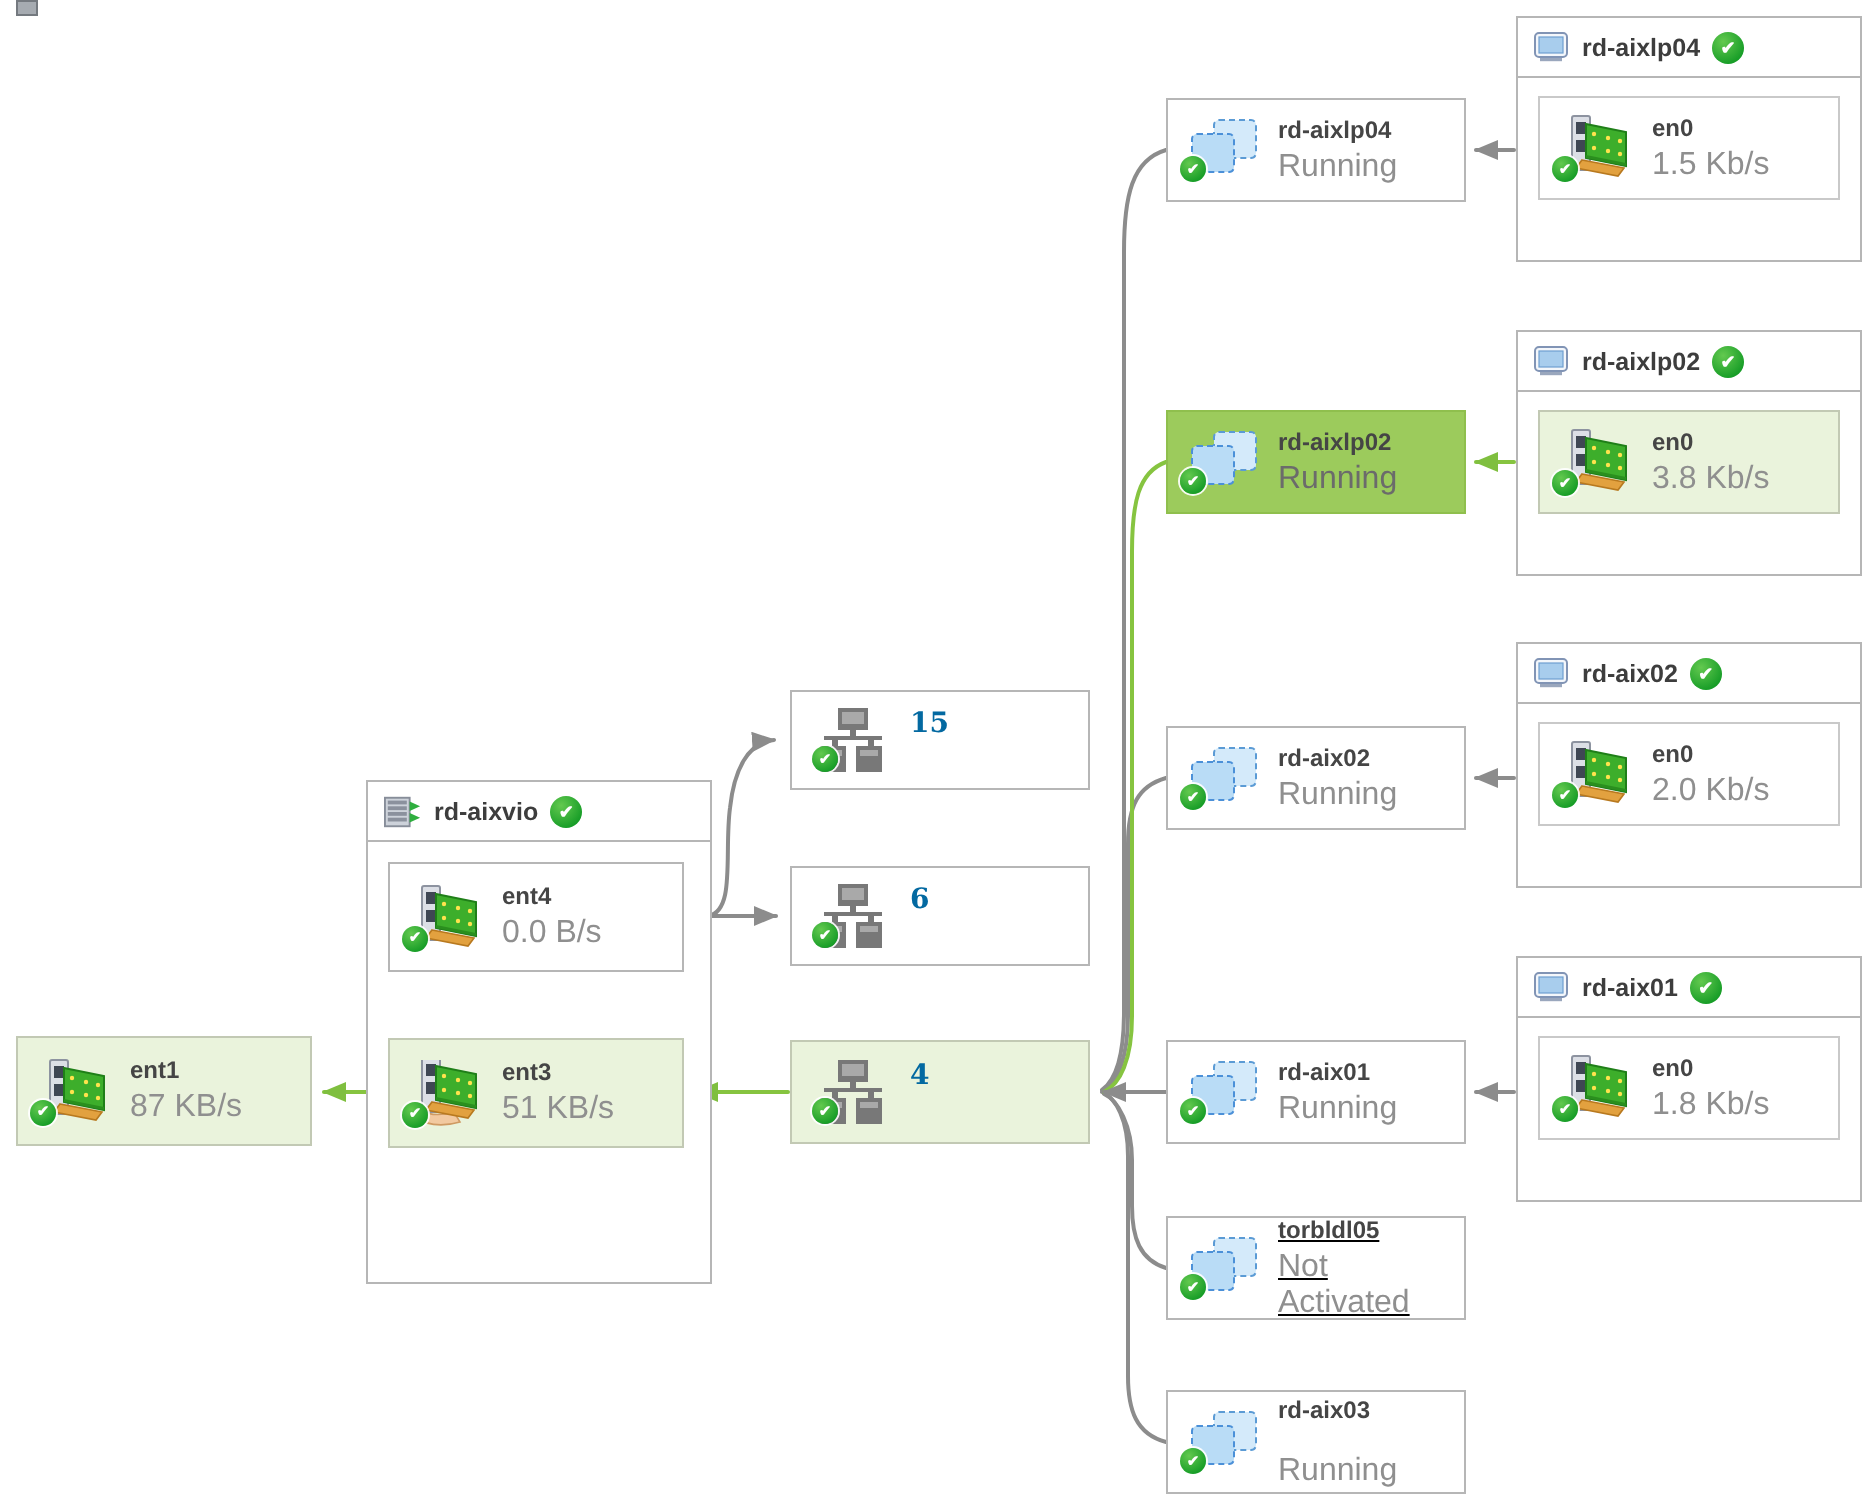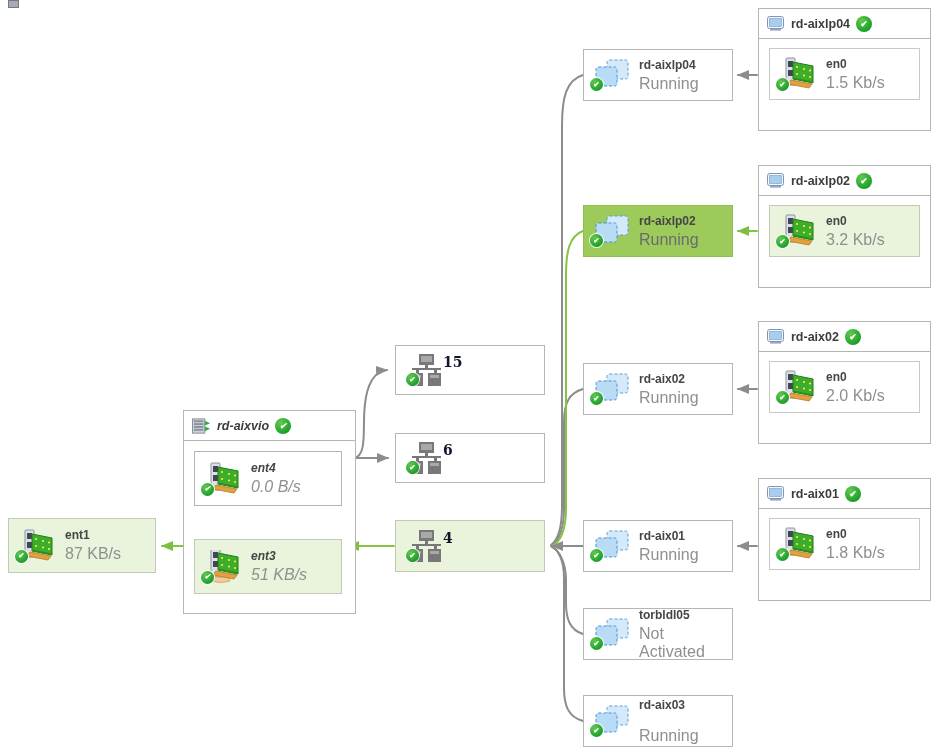--- a/index.html
+++ b/index.html
@@ -20,22 +20,22 @@
   .txt{display:flex;flex-direction:column;margin-left:11px;gap:3px;}
   .label{font-size:12px;font-weight:bold;color:#454545;}
   .rate,.status{font-size:16px;color:#8f8f8f;}
   .hl-bright .status{color:#6b6b6b;}
   .badge{display:inline-flex;align-items:center;justify-content:center;border-radius:50%;
          color:#fff;font-weight:bold;flex:0 0 auto;
          background:radial-gradient(circle at 35% 30%,#63c94f,#179d27 75%);}
   .badge.lg{width:16px;height:16px;font-size:9px;}
   .badge.sm{position:absolute;width:13px;height:13px;font-size:7.5px;left:-3px;bottom:0;
             box-shadow:0 0 0 1px rgba(255,255,255,.9);}
-  .sw-num{font-size:14px;font-weight:bold;color:#0f172a;font-family:"DejaVu Serif",serif;
-          transform:translateY(-8px);}
+  .sw-num{font-size:14px;font-weight:bold;color:#0369a1;font-family:"DejaVu Serif",serif;
+          margin-left:12px;transform:translateY(-8px);}
 </style>
 </head>
 <body>
 
 <div class="canvas">
 
   <svg width="0" height="0" style="position:absolute">
     <defs>
       <symbol id="sym-nic" viewBox="0 0 36 34">
         <rect x="7" y="1" width="9" height="27" rx="1" fill="#dcdfe6" stroke="#8d93a0"></rect>
@@ -123,21 +123,21 @@
           <use href="#sym-nic"></use>
         </svg>
       <span class="badge sm">✔</span>
     </span>
     <span class="txt">
       <span class="label">ent1</span>
       <span class="rate">87 KB/s</span>
     </span>
   </div>
 
-  <div class="group" style="left:183px;top:410px;width:173px;height:204px;font-style:italic;">
+  <div class="group" style="left:183px;top:390px;width:173px;height:252px;">
     <div class="group-header">
       <span class="icon-wrap">
         <svg width="19" height="16">
             <use href="#sym-vio"></use>
           </svg>
       </span>
       <span class="g-title">rd-aixvio</span>
       <span class="badge lg">✔</span>
     </div>
     <div class="card" style="left:10px;top:40px;width:148px;height:55px;">
@@ -242,21 +242,21 @@
       <span class="status">Running</span>
     </span>
   </div>
   <div class="card" style="left:583px;top:608px;width:150px;height:52px;">
     <span class="icon-wrap">
       <svg width="38" height="32">
           <use href="#sym-vm"></use>
         </svg>
       <span class="badge sm">✔</span>
     </span>
-    <span class="txt" style="margin-left:8px;">
+    <span class="txt" style="margin-left:8px;text-decoration:underline;">
       <span class="label">torbldl05</span>
       <span class="status">Not Activated</span>
     </span>
   </div>
   <div class="card" style="left:583px;top:695px;width:150px;height:52px;">
     <span class="icon-wrap">
       <svg width="38" height="32">
           <use href="#sym-vm"></use>
         </svg>
       <span class="badge sm">✔</span>
@@ -303,21 +303,21 @@
     </div>
     <div class="card hl-light" style="left:10px;top:39px;width:151px;height:52px;">
       <span class="icon-wrap">
         <svg width="36" height="34">
             <use href="#sym-nic"></use>
           </svg>
         <span class="badge sm">✔</span>
       </span>
       <span class="txt">
         <span class="label">en0</span>
-        <span class="rate">3.2 Kb/s</span>
+        <span class="rate">3.8 Kb/s</span>
       </span>
     </div>
   </div>
 
   <div class="group" style="left:758px;top:321px;width:173px;height:123px;">
     <div class="group-header">
       <span class="icon-wrap">
         <svg width="18" height="15">
             <use href="#sym-host"></use>
           </svg>

